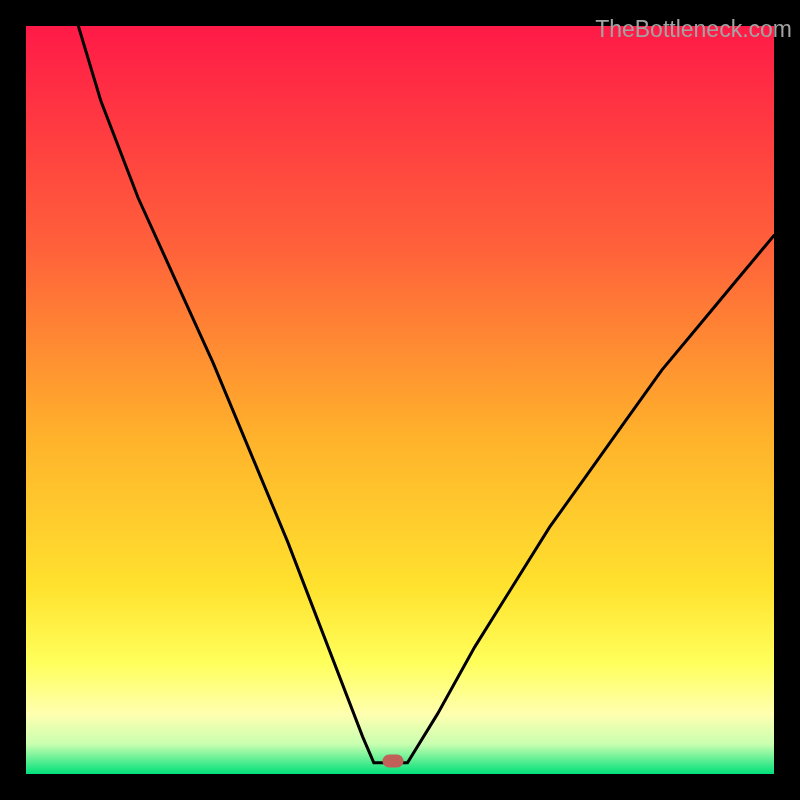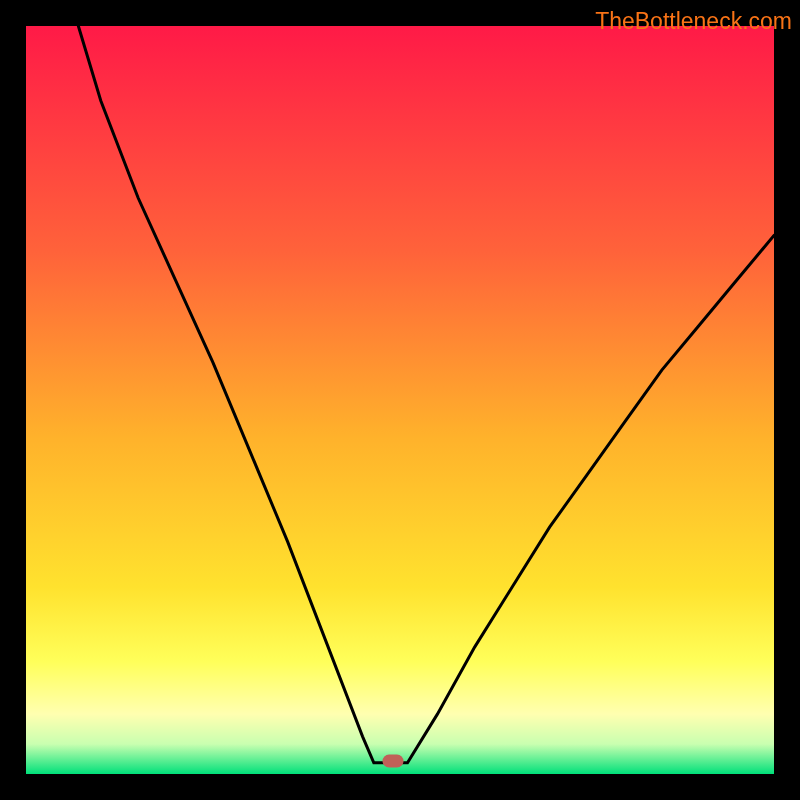--- a/index.html
+++ b/index.html
@@ -3,22 +3,22 @@
 <meta charset="utf-8">
 <style>
 body { margin: 0; padding: 0; }
 .chart-container {
   width: 800px; height: 800px;
   position: relative;
   background: #000;
 }
 .watermark {
   position: absolute;
-  top: 8px; right: 8px;
-  color: #f97316;
+  top: 16px; right: 8px;
+  color: #a3a3a3;
   font-family: Arial, sans-serif;
   font-size: 23px;
   font-weight: 500;
   z-index: 3;
   text-align: right;
 }
 .plot-area {
   position: absolute;
   left: 26px; top: 26px;
   width: 748px; height: 748px;

